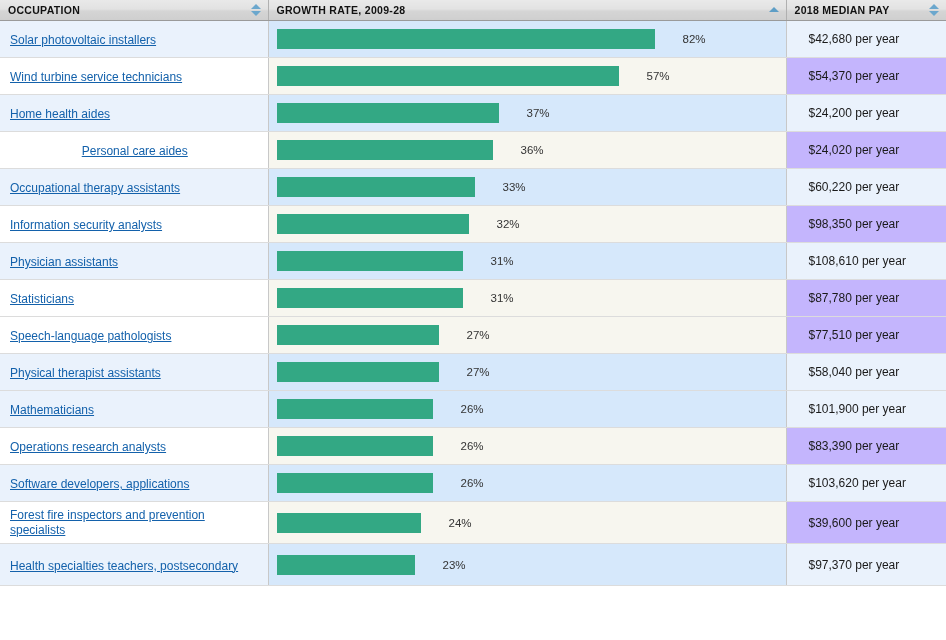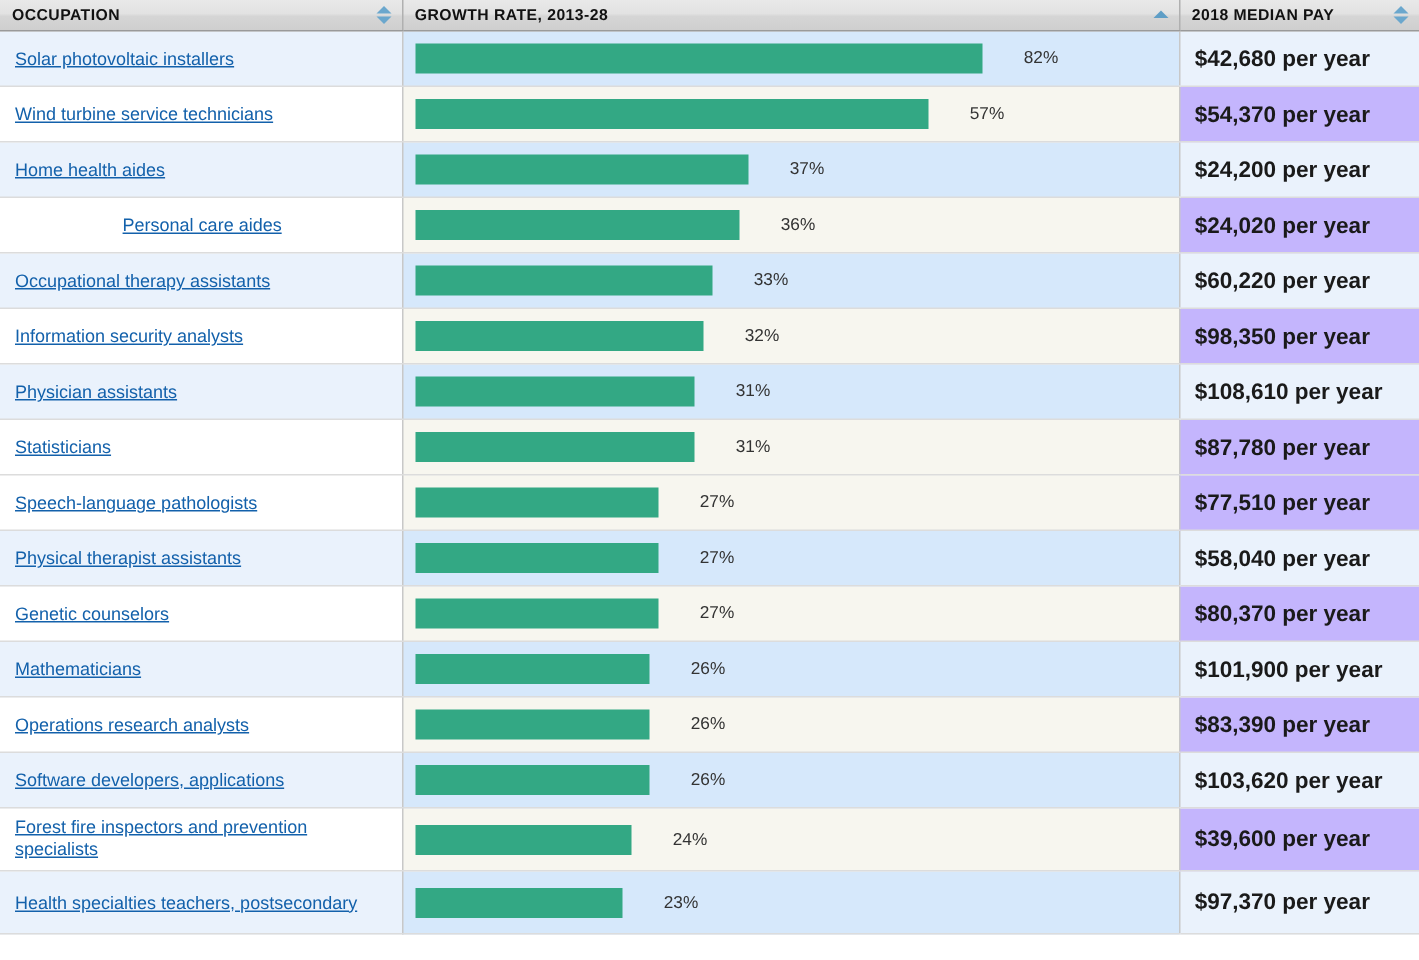--- a/index.html
+++ b/index.html
@@ -120,26 +120,25 @@
     flex: 0 0 auto;
   }
   .bar-val {
     font-size: 11.5px;
     color: #333333;
     margin-left: 28px;
     white-space: nowrap;
   }
 
   .pay-cell {
-    padding-left: 10px;
-    font-size: 15px;
+    padding-left: 22px;
+    font-size: 12px;
     color: #1a1a1a;
     white-space: nowrap;
     box-sizing: border-box;
-    font-weight: bold;
   }
 </style>
 </head>
 <body>
 
 <table class="table">
   <colgroup>
     <col class="col-occ">
       <col class="col-rate">
       <col class="col-pay">
@@ -150,21 +149,21 @@
         <div class="th-inner">
           <span class="th-label">OCCUPATION</span>
           <span class="sort-ico">
             <span class="up"></span>
               <span class="dn"></span>
           </span>
         </div>
       </th>
       <th>
         <div class="th-inner">
-          <span class="th-label">GROWTH RATE, 2013-28</span>
+          <span class="th-label">GROWTH RATE, 2009-28</span>
           <span class="sort-ico asc">
             <span class="up"></span>
           </span>
         </div>
       </th>
       <th>
         <div class="th-inner">
           <span class="th-label">2018 MEDIAN PAY</span>
           <span class="sort-ico">
             <span class="up"></span>
@@ -308,34 +307,20 @@
         <td class="c-rate">
           <div class="rate-cell" style="height: 36px;">
             <div class="bar" style="width: 162px; background: rgb(51, 168, 132);"></div>
             <span class="bar-val">27%</span>
           </div>
         </td>
         <td class="c-pay">
           <div class="pay-cell">$58,040 per year</div>
         </td>
       </tr>
-      <tr class="row even">
-        <td class="c-occ" style="height: 36px;">
-          <div class="occ-cell"><span class="occ-link">Genetic counselors</span></div>
-        </td>
-        <td class="c-rate">
-          <div class="rate-cell" style="height: 36px;">
-            <div class="bar" style="width: 162px; background: rgb(51, 168, 132);"></div>
-            <span class="bar-val">27%</span>
-          </div>
-        </td>
-        <td class="c-pay">
-          <div class="pay-cell">$80,370 per year</div>
-        </td>
-      </tr>
       <tr class="row odd">
         <td class="c-occ" style="height: 36px;">
           <div class="occ-cell"><span class="occ-link">Mathematicians</span></div>
         </td>
         <td class="c-rate">
           <div class="rate-cell" style="height: 36px;">
             <div class="bar" style="width: 156px; background: rgb(51, 168, 132);"></div>
             <span class="bar-val">26%</span>
           </div>
         </td>

